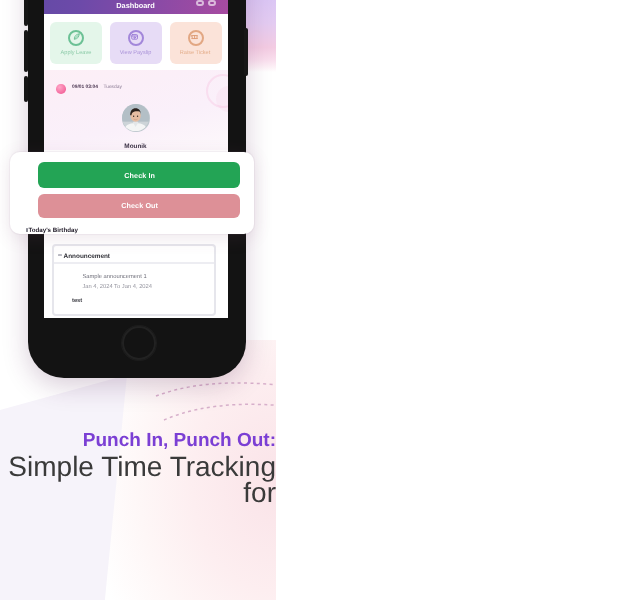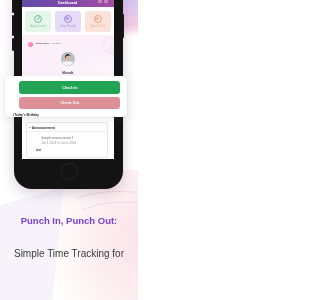--- a/index.html
+++ b/index.html
@@ -63,23 +63,23 @@
   
   .card { position:absolute; left:5px; top:76px; width:122px; height:41px; background:#fff; border-radius:5px;
      box-shadow:0 2px 9px rgba(120,70,110,.13), 0 0 0 .5px rgba(160,130,160,.07); }
   .cbtn { position:absolute; left:14.2px; width:101.3px; height:12.3px; border-radius:3px; color:#fff;
      font-size:3.6px; font-weight:700; display:flex; align-items:center; justify-content:center; letter-spacing:.05px; }
   .cbtn.in { top:5.4px; background:#23a455; }
   .cbtn.out { top:21px; background:#dd9097; }
   .bd-title { position:absolute; left:9.2px; top:37.1px; font-size:3.1px; font-weight:700; color:#211b29; white-space:nowrap; }
   .bd-ic { position:absolute; left:7.6px; top:38.1px; width:1.5px; height:1.5px; border-radius:.3px; background:#8b8b95; }
 
-  .headline { position:absolute; left:0; top:214px; width:138px; text-align:center; }
+  .headline { position:absolute; left:0; top:214px; width:138px; text-align:right; }
   .h1 { font-size:9.5px; font-weight:700; color:#7b3fd4; line-height:13px; }
-  .h2 { font-size:10px; font-weight:400; color:#3a3a3a; line-height:13px;margin-top:20px; }
+  .h2 { font-size:14px; font-weight:400; color:#3a3a3a; line-height:13px; }
 </style>
 </head>
 <body>
 
 <div class="stage">
   <div class="bg-base"></div>
   <div class="bg-lowpink"></div>
   <div class="bg-wedge"></div>
   <div class="bg-topglow2"></div>
   <div class="bg-topglow"></div>

